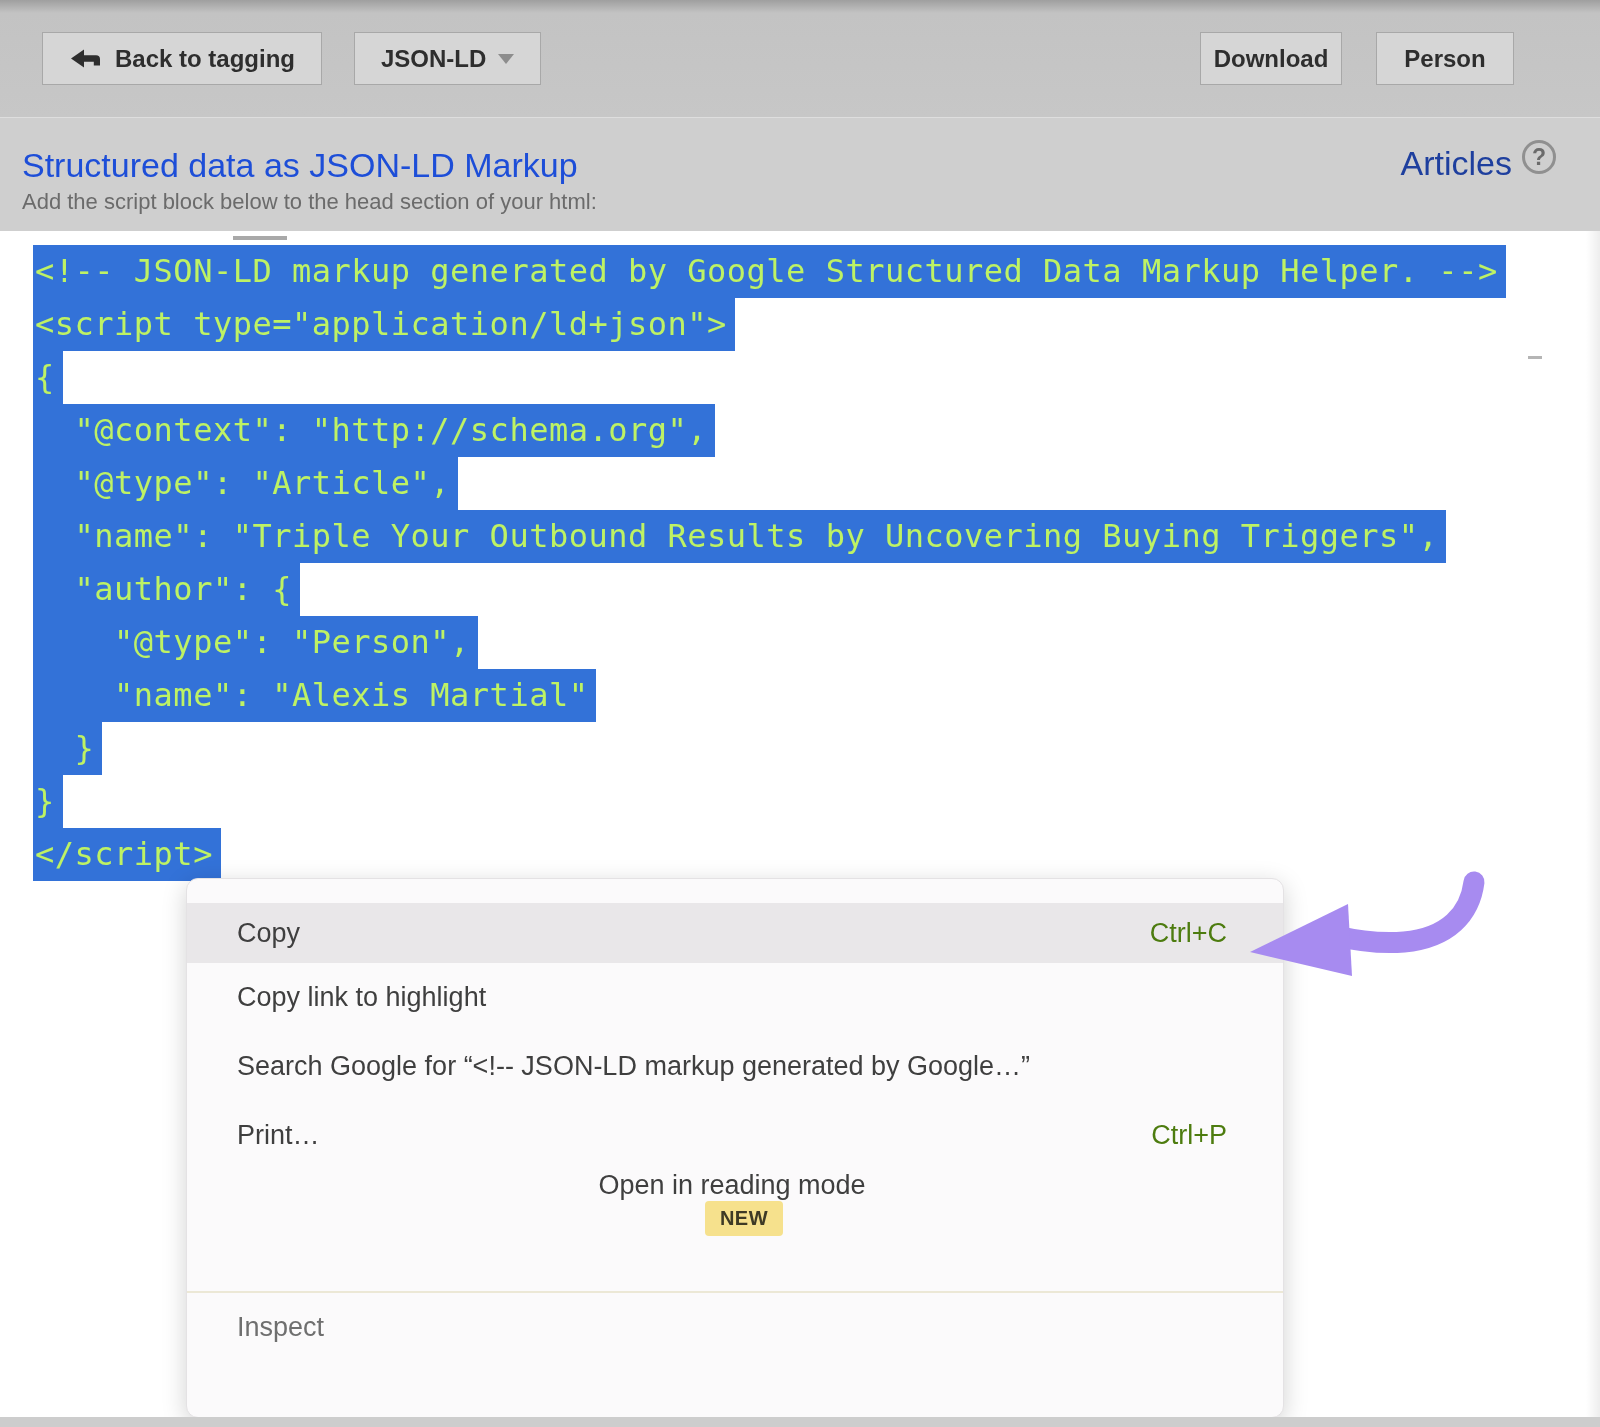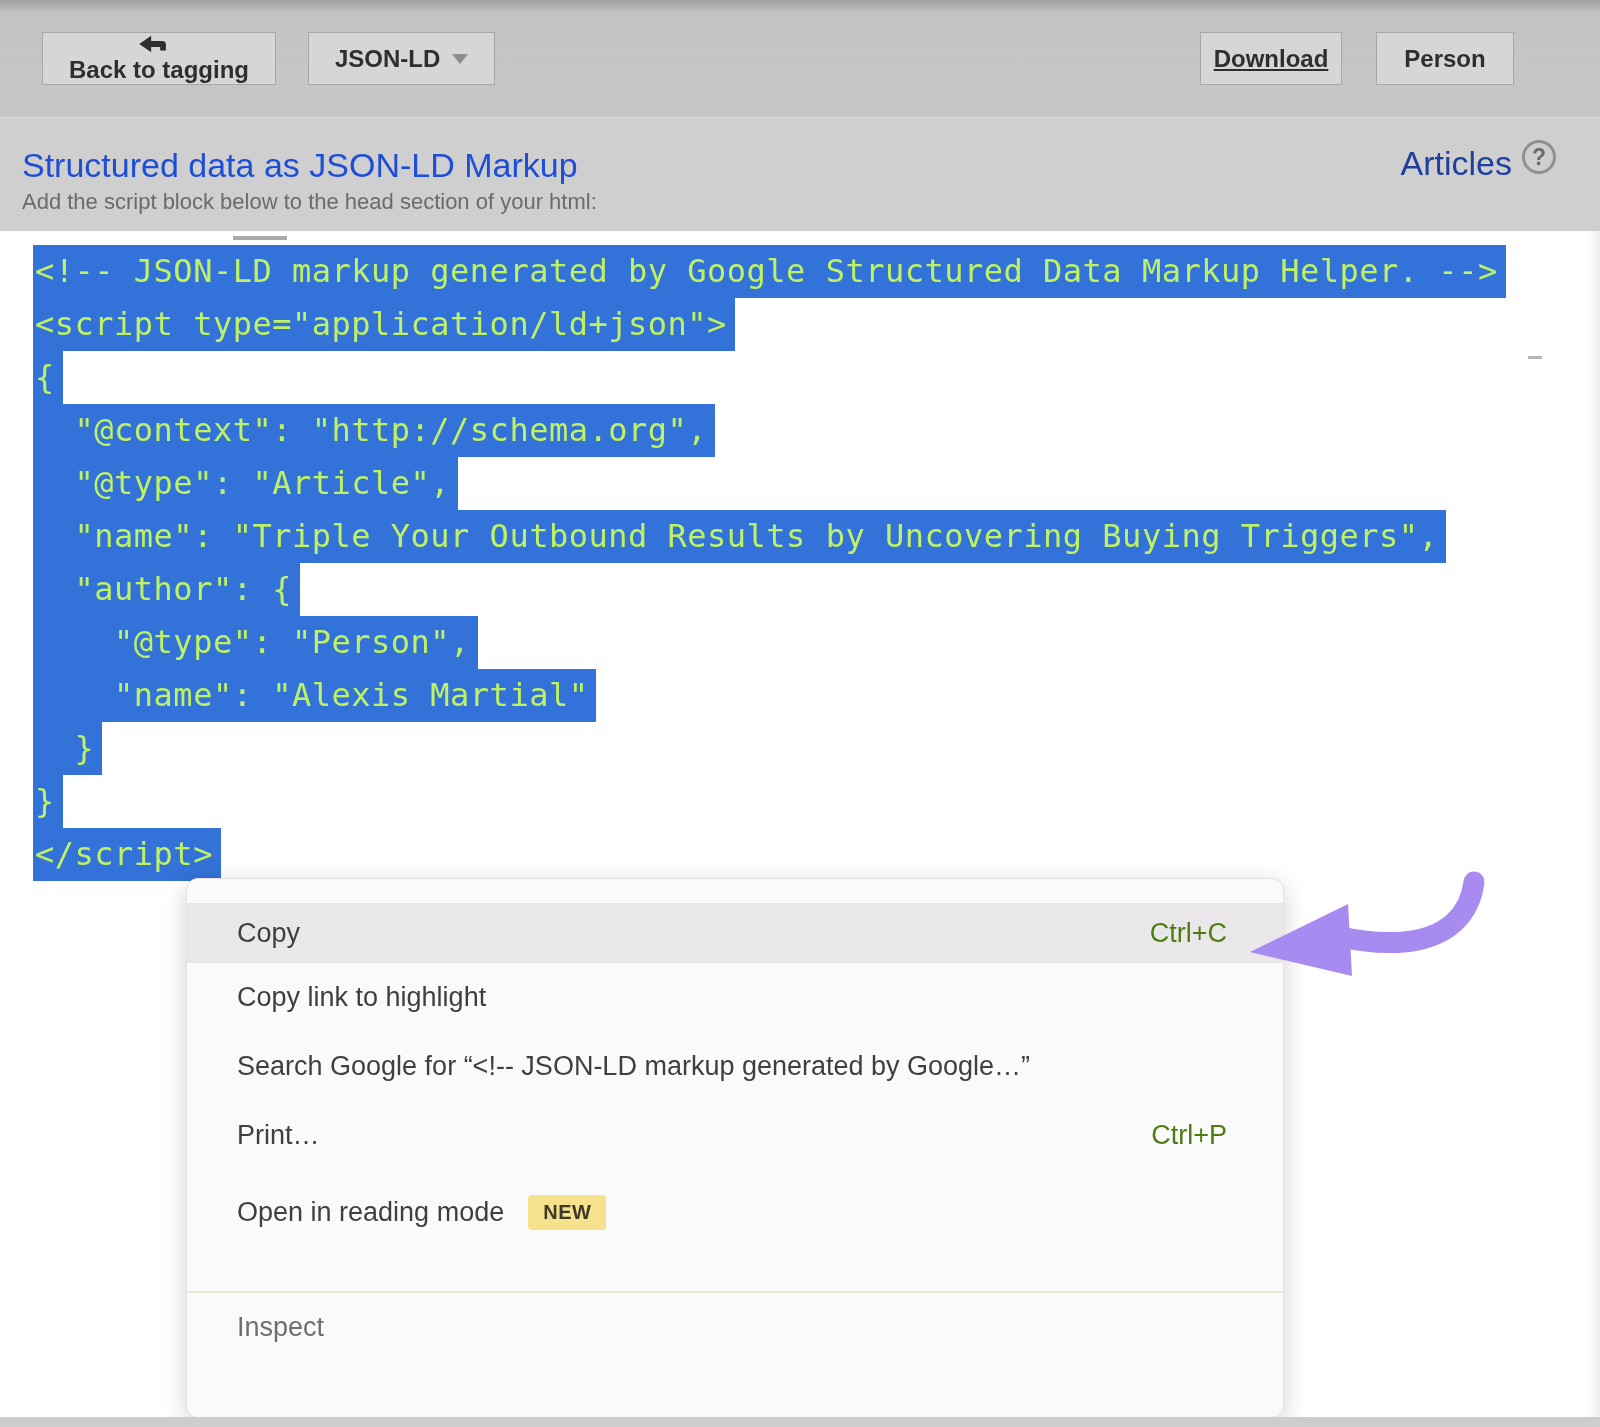--- a/index.html
+++ b/index.html
@@ -16,30 +16,30 @@
     position: absolute; left: 0; top: 0; width: 1600px; height: 117px;
     background: linear-gradient(#9f9f9f 0px, #c3c3c3 13px, #c7c7c7 100%);
     display: flex; align-items: center;
   }
   .btn {
     height: 53px; background: #d6d6d6; border: 1px solid #a8a8a8;
     display: inline-flex; align-items: center; justify-content: center;
     font-weight: bold; font-size: 24px; color: #2e2e2e; padding: 0 26px;
     cursor: default;
   }
-  .btn-back { margin-left: 42px; flex-direction: column; }
+  .btn-back { margin-left: 42px; }
   .btn-back svg { margin-right: 12px; }
   .btn-format { margin-left: 32px; }
   .caret-down {
     display: inline-block; margin-left: 12px;
     width: 0; height: 0; border-left: 8px solid transparent;
     border-right: 8px solid transparent; border-top: 10px solid #8d8d8d;
   }
   .toolbar-spacer { flex: 1; }
-  .btn-download { margin-right: 34px; width: 142px; text-decoration: underline; }
+  .btn-download { margin-right: 34px; width: 142px; }
   .btn-finish { margin-right: 86px; width: 138px; }
 
   
   .header {
     position: absolute; left: 0; top: 117px; width: 1600px; height: 114px;
     background: #cfcfcf; border-top: 1px solid #dedede;
   }
   .page-title {
     position: absolute; left: 22px; top: 28px;
     font-size: 34px; color: #1d4ed8;
@@ -91,21 +91,21 @@
     box-shadow: 0 6px 24px rgba(0,0,0,0.18);
     padding: 24px 0 55px 0;
   }
   .menu-item {
     display: flex; align-items: center;
     padding: 0 56px 0 50px;
     font-size: 27px; color: #3f3f3f; cursor: default; text-align: right;
   }
   .mi-copy   { height: 60px; background: #e9e7e9; }
   .mi-std    { height: 69px; }
-  .mi-read   { height: 85px; }
+  .mi-read   { height: 85px; flex-direction: column; }
   .menu-label { flex: 0 0 auto; }
   .menu-fill { flex: 1; }
   .menu-shortcut { color: #4d7c0f; }
   .menu-divider {
     height: 2px; background: #ece8d6; margin: 36px 0 0 0;
   }
   .mi-inspect { color: #6f6f6f; }
   .new-badge {
     display: inline-block; margin-left: 24px;
     background: #f6e18d; color: #3e3a25;

